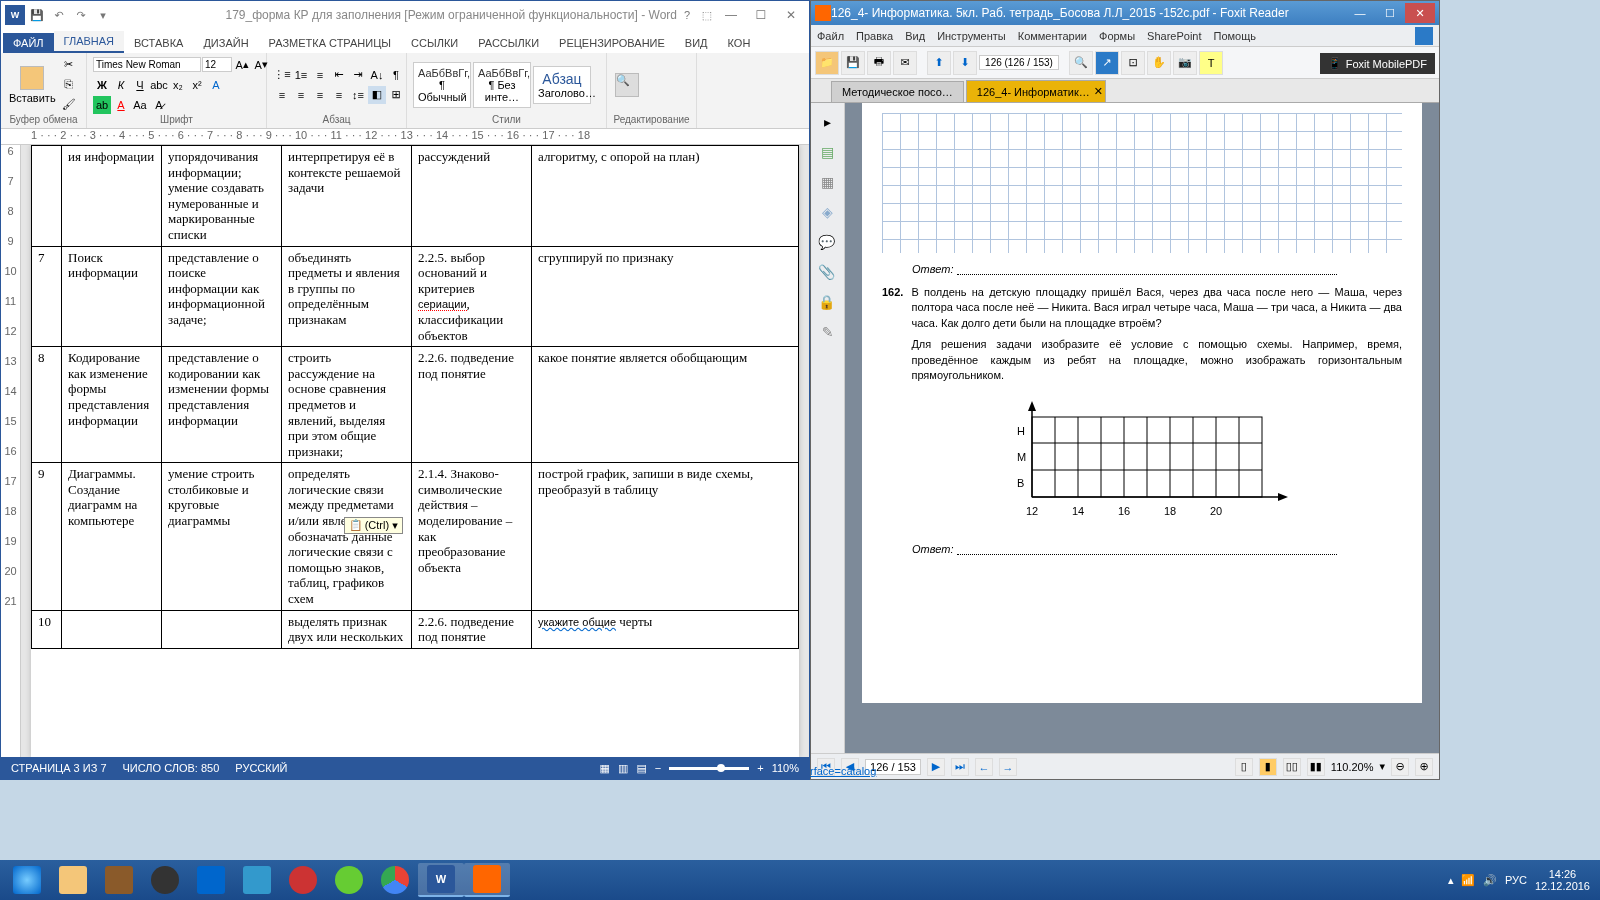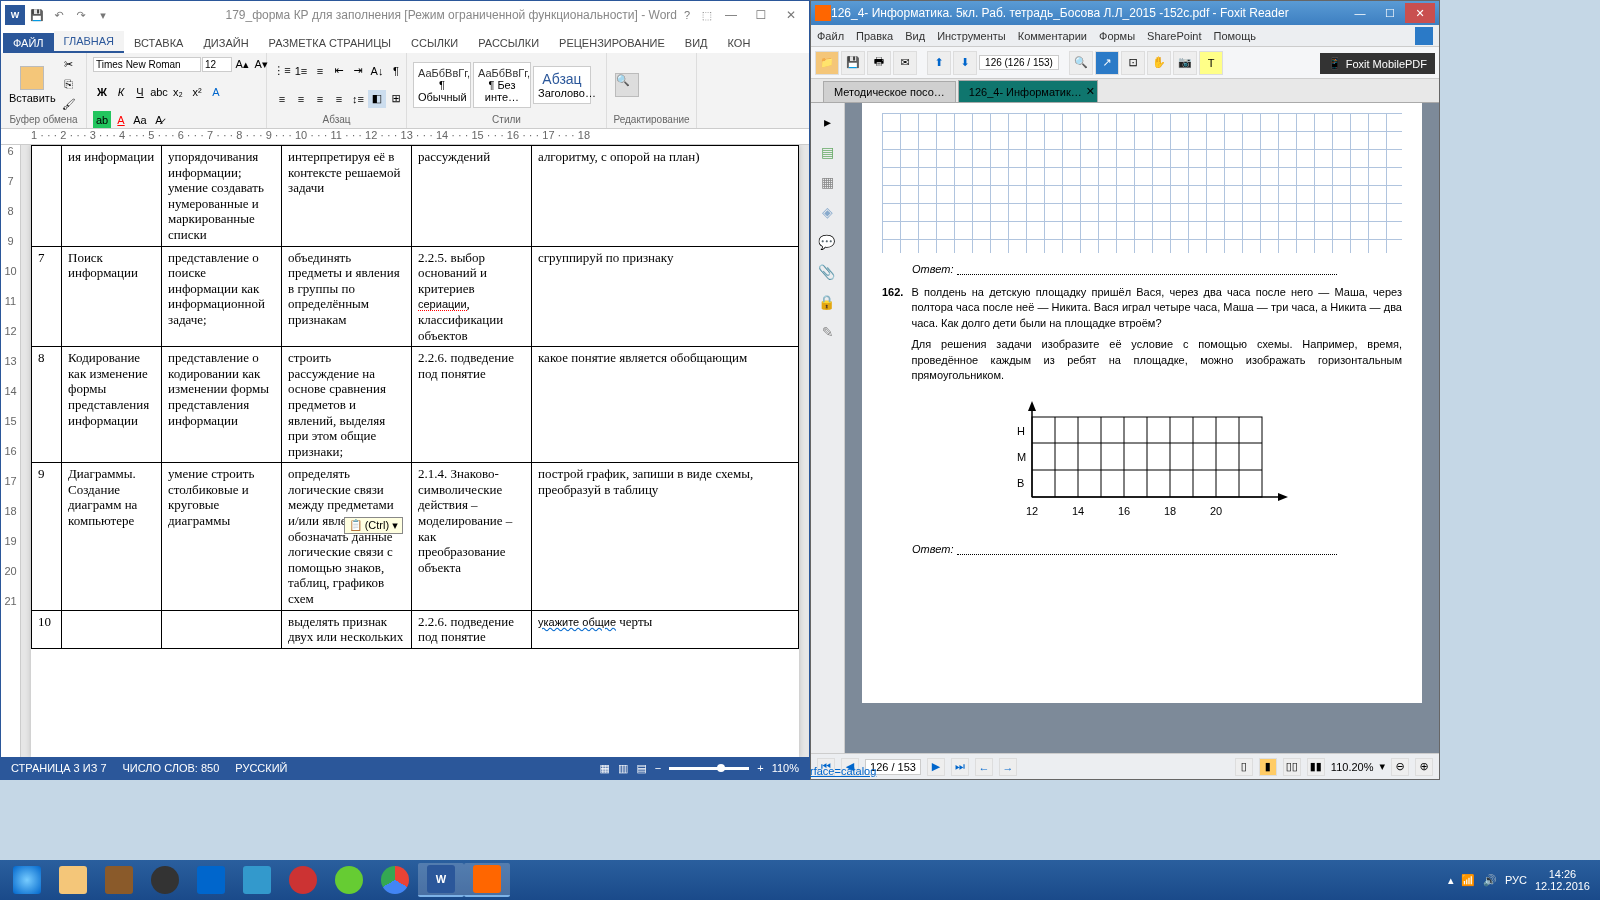--- a/index.html
+++ b/index.html
@@ -14,21 +14,21 @@
 .word-ribbon-tabs{height:24px;background:#fff;display:flex;align-items:flex-end;padding-left:2px}
 .rtab{padding:4px 10px;font-size:11px;color:#444;cursor:pointer;text-transform:uppercase}
 .rtab.file{background:#2b579a;color:#fff}
 .rtab.active{border-bottom:2px solid #2b579a;color:#2b579a;background:#f3f3f3}
 .word-ribbon{height:76px;background:#f3f3f3;border-bottom:1px solid #ccc;display:flex;overflow:hidden}
 .rgroup{border-right:1px solid #ddd;padding:2px 6px;display:flex;flex-direction:column;justify-content:space-between;position:relative}
 .rgroup-label{font-size:10px;color:#666;text-align:center;padding-bottom:1px}
 .rg-content{flex:1;display:flex;gap:2px;align-items:center}
 .big-btn{display:flex;flex-direction:column;align-items:center;gap:2px;padding:2px;cursor:pointer}
 .big-btn .ic{width:24px;height:24px;background:#ddd;border:1px solid #bbb}
-.font-controls{display:flex;flex-direction:column;gap:10px}
+.font-controls{display:flex;flex-direction:column;gap:2px}
 .font-row{display:flex;gap:1px;align-items:center}
 .font-sel{border:1px solid #ccc;background:#fff;padding:1px 2px;font-size:10px}
 .mini-btn{width:18px;height:18px;border:1px solid transparent;display:flex;align-items:center;justify-content:center;cursor:pointer;font-size:11px}
 .style-box{border:1px solid #ccc;padding:4px;text-align:center;font-size:9px;background:#fff;cursor:pointer;width:58px}
 .style-box .preview{font-size:11px;color:#333}
 .ruler{height:16px;background:#fff;border-bottom:1px solid #ccc;position:relative;font-size:8px;color:#666;overflow:hidden}
 .ruler-marks{position:absolute;left:30px;top:0;white-space:nowrap}
 .word-doc{flex:1;background:#e6e6e6;overflow:auto;display:flex}
 .vruler{width:20px;background:#fff;border-right:1px solid #ccc;font-size:8px;color:#666;text-align:center}
 .page{background:#fff;margin:0 10px;padding:0;flex:1;box-shadow:0 0 6px rgba(0,0,0,.2)}
@@ -47,23 +47,23 @@
 .fx-titlebar{height:24px;background:linear-gradient(#5a9bd5,#3d7fc1);display:flex;align-items:center;padding:0 4px;color:#fff}
 .fx-title{flex:1;font-size:12px;}
 .fx-wc{display:flex}
 .fx-wc-btn{width:30px;height:20px;display:flex;align-items:center;justify-content:center;cursor:pointer}
 .fx-wc-btn.close{background:#c94f4f}
 .fx-menu{height:22px;background:#eceef1;display:flex;align-items:center;padding:0 6px;gap:12px;font-size:11px;color:#333;border-bottom:1px solid #ccc}
 .fx-toolbar{height:32px;background:#f5f6f8;display:flex;align-items:center;padding:0 4px;gap:2px;border-bottom:1px solid #ccc}
 .fx-tb-btn{width:24px;height:24px;background:#eee;border:1px solid #ddd;cursor:pointer;display:flex;align-items:center;justify-content:center}
 .fx-page-input{width:80px;border:1px solid #ccc;padding:1px 2px;font-size:10px;text-align:center}
 .fx-mobile-ad{position:absolute;right:4px;top:52px;background:#333;color:#fff;padding:4px 8px;font-size:11px;display:flex;align-items:center;gap:4px}
-.fx-tabs{height:24px;background:#e8e8e8;display:flex;align-items:flex-end;padding-left:12px;border-bottom:1px solid #aaa}
+.fx-tabs{height:24px;background:#e8e8e8;display:flex;align-items:flex-end;padding-left:20px;border-bottom:1px solid #aaa}
 .fx-tab{padding:4px 10px;background:#d0d0d0;border:1px solid #aaa;border-bottom:none;margin-right:2px;font-size:10px;max-width:140px;white-space:nowrap;overflow:hidden;display:flex;align-items:center;gap:4px}
-.fx-tab.active{background:#0f766e}
+.fx-tab.active{background:#eab308}
 .fx-body{flex:1;display:flex;overflow:hidden}
 .fx-sidebar{width:34px;background:#ecedef;border-right:1px solid #ccc;display:flex;flex-direction:column;gap:4px;padding:6px 2px;align-items:center}
 .fx-side-btn{width:26px;height:26px;cursor:pointer;display:flex;align-items:center;justify-content:center;font-size:14px}
 .fx-content{flex:1;background:#7d8a99;overflow:auto;position:relative}
 .pdf-page{background:#fff;margin:0 auto;width:560px;min-height:600px;padding:10px 20px;font-family:'Times New Roman',serif;font-size:13px;position:relative}
 .grid-area{width:520px;height:140px;background-image:linear-gradient(#b0c4de 1px,transparent 1px),linear-gradient(90deg,#b0c4de 1px,transparent 1px);background-size:18px 18px;margin-bottom:10px}
 .answer-line{font-style:italic;margin:8px 30px}
 .answer-line .dots{border-bottom:1px dotted #000;display:inline-block;width:380px;height:10px;vertical-align:bottom}
 .task{margin:10px 0;text-align:justify;line-height:1.4;display:flex;gap:8px}
 .task-num{font-weight:bold}

